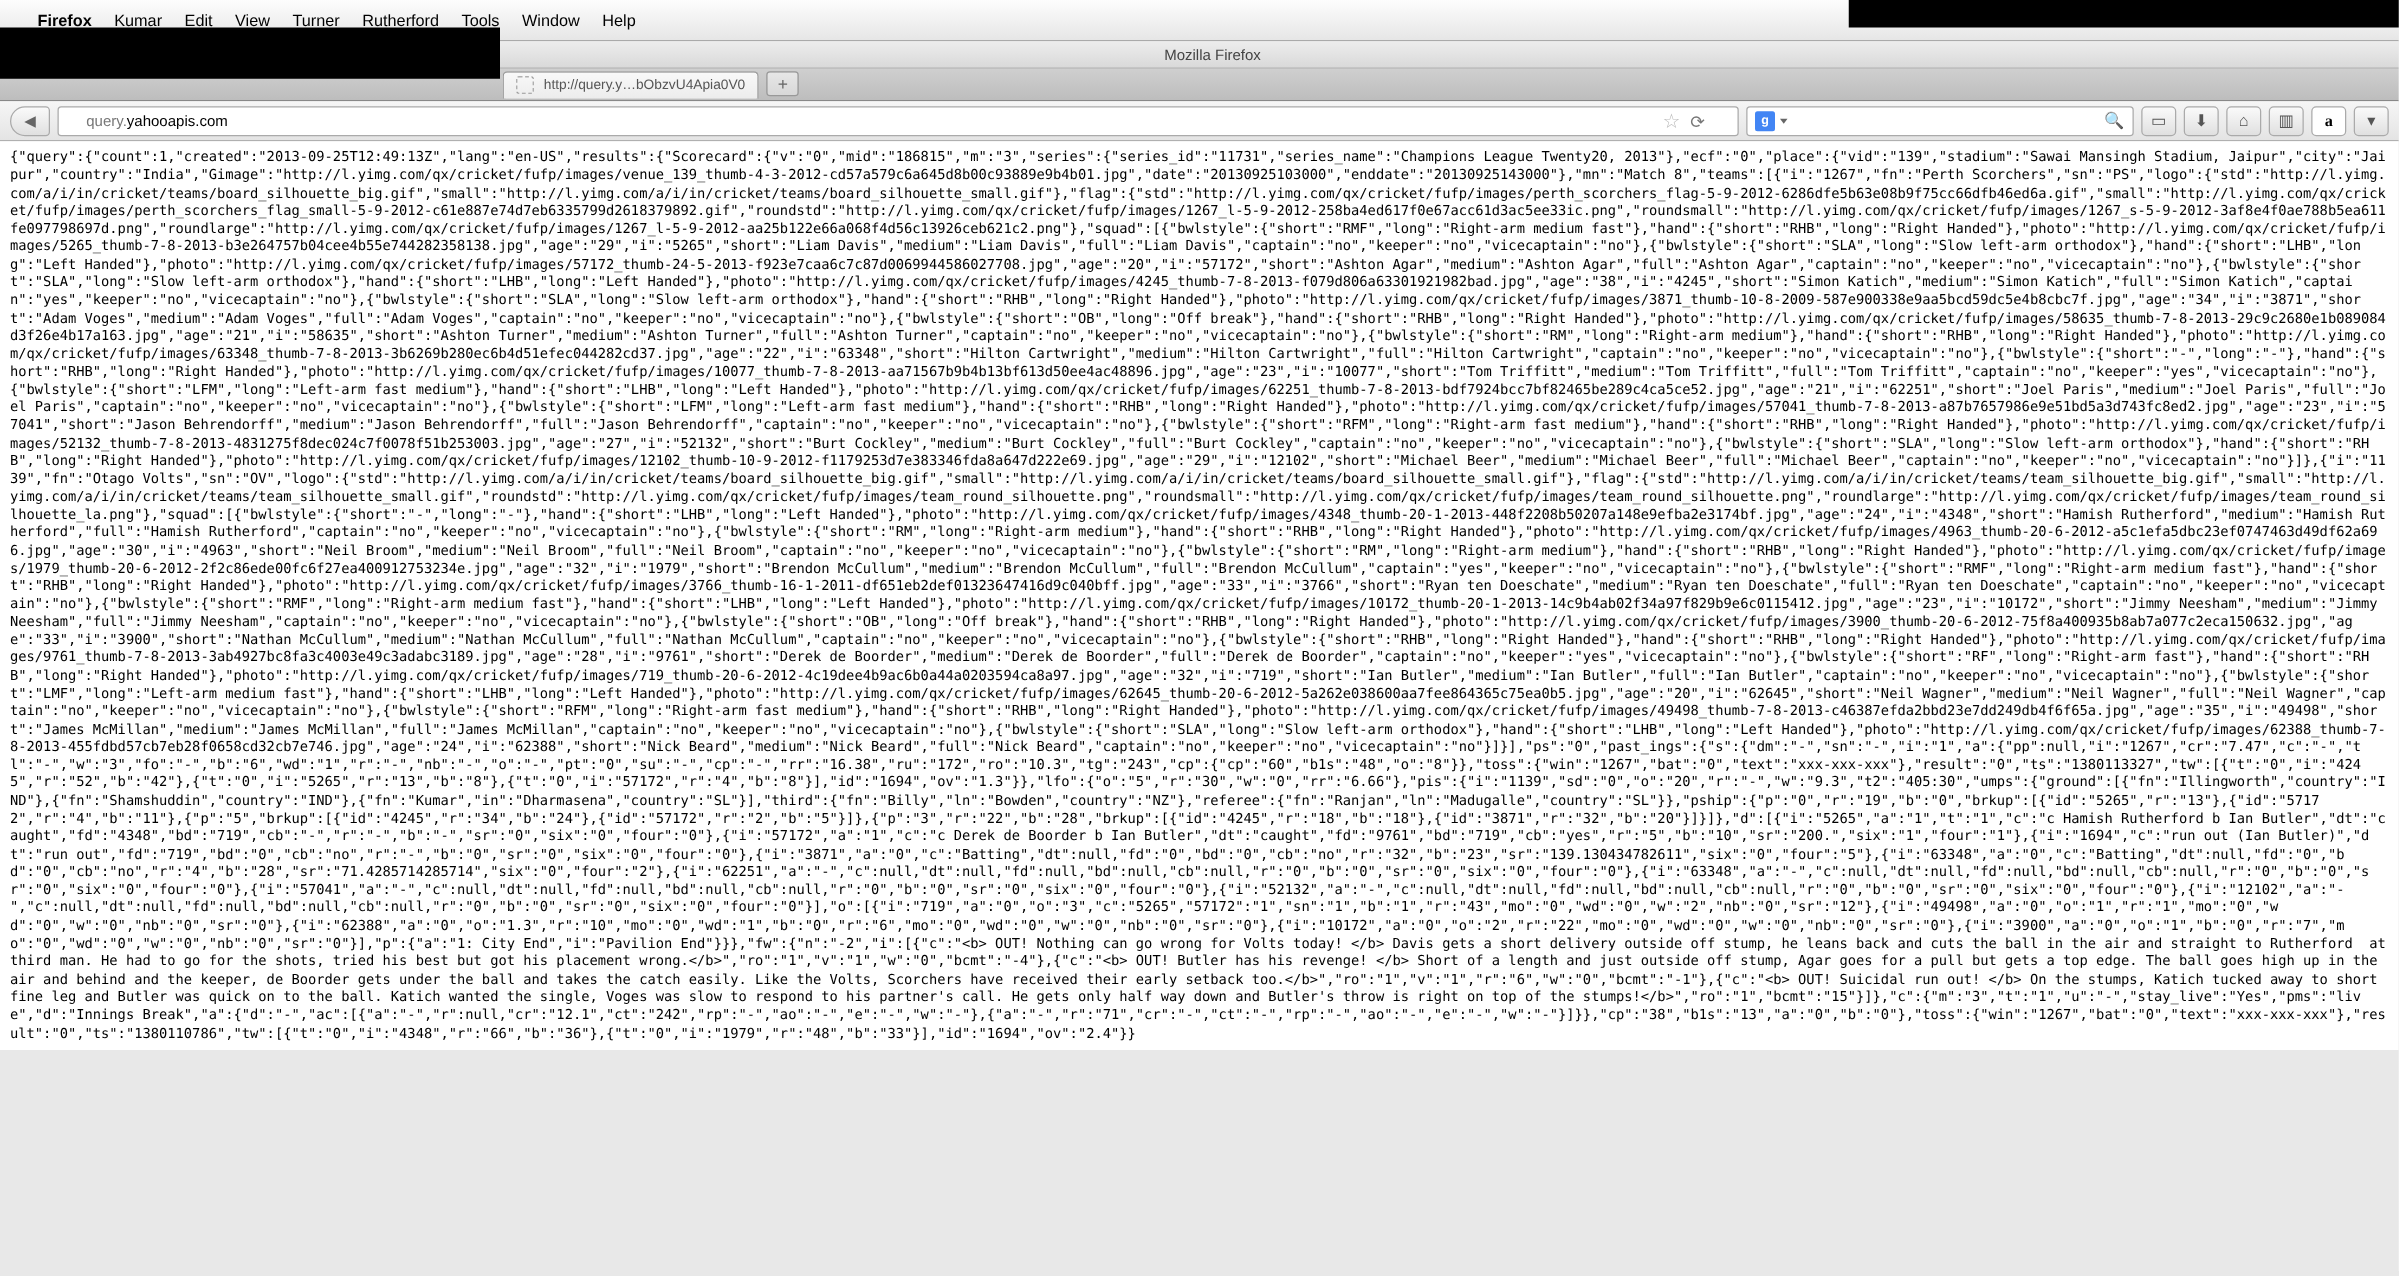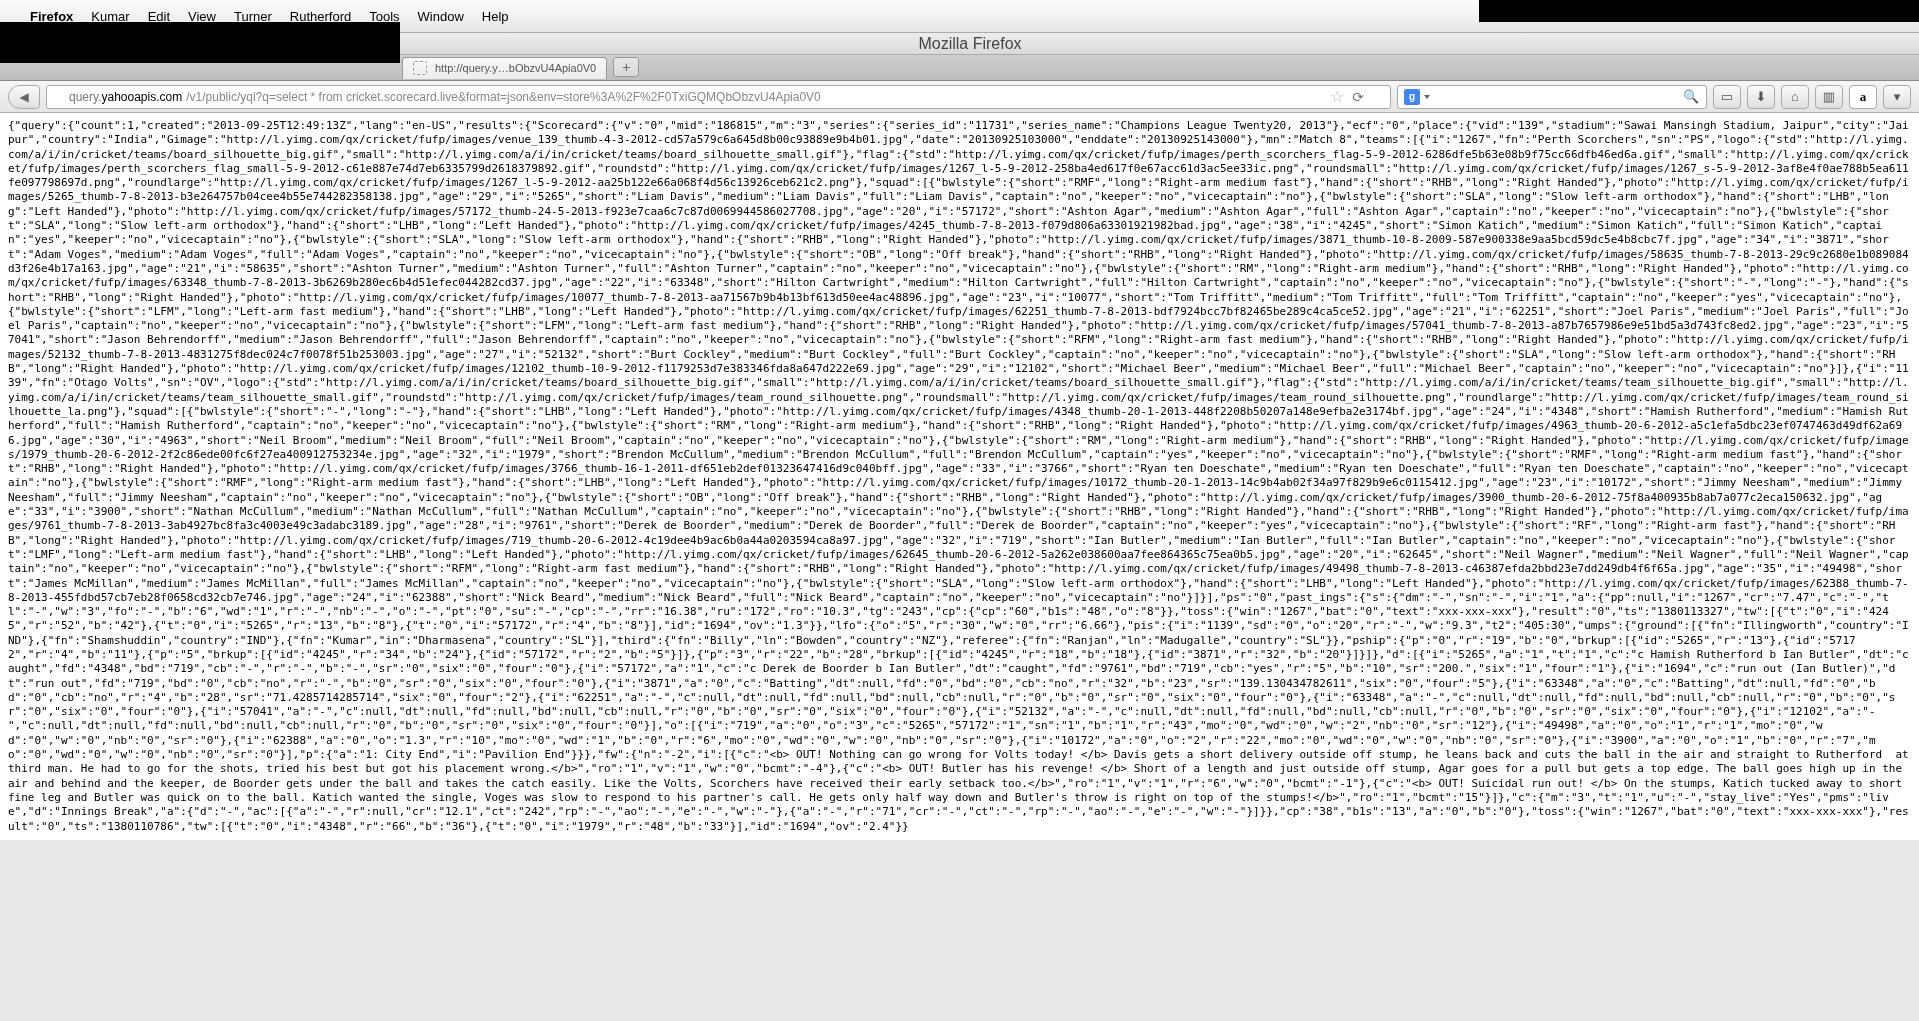--- a/index.html
+++ b/index.html
@@ -71,21 +71,21 @@
   border: 1px solid #999; border-radius: 3px;
   margin-left: 6px; margin-bottom: 1px;
   display: flex; align-items: center; justify-content: center;
   color: #666; font-size: 14px;
 }
 .titlebar {
   height: 22px;
   background: linear-gradient(#ededed,#d9d9d9);
   border-bottom: 1px solid #aaa;
   text-align: center;
-  font-size: 16px;
+  font-size: 12px;
   color: #444;
   line-height: 22px;
   padding-left: 21px;
 }
 .toolbar {
   height: 32px;
   background: linear-gradient(#f6f6f6,#e4e4e4);
   border-bottom: 1px solid #b0b0b0;
   display: flex;
   align-items: center;
@@ -177,21 +177,20 @@
     <span class="dashed-icon" data-interactable="false"></span>
     <span data-interactable="false">http://query.y…bObzvU4Apia0V0</span>
   </div>
   <div class="newtab" data-interactable="true">+</div>
 </div>
 
 <div class="toolbar" data-interactable="false">
   <div class="nav-btn back" data-interactable="true">◀</div>
   <div class="urlbar" data-interactable="true">
     <span class="domain" data-interactable="false"><span>query.</span><b>yahooapis.com</b></span>
-    <span class="rest" data-interactable="false">/v1/public/yql?q=select * from cricket.scorecard.live&amp;format=json&amp;env=store%3A%2F%2F0TxiGQMQbObzvU4Apia0V0</span>
     <span class="star" data-interactable="true">☆</span>
     <span class="reload" data-interactable="true">⟳</span>
   </div>
   <div class="searchbar" data-interactable="true">
     <span class="g" data-interactable="true">g</span>
     <span style="width:12px"></span>
     <span class="mag" data-interactable="true">🔍</span>
   </div>
   <div class="tool-btn" data-interactable="true">▭</div>
   <div class="tool-btn" data-interactable="true">⬇</div>

